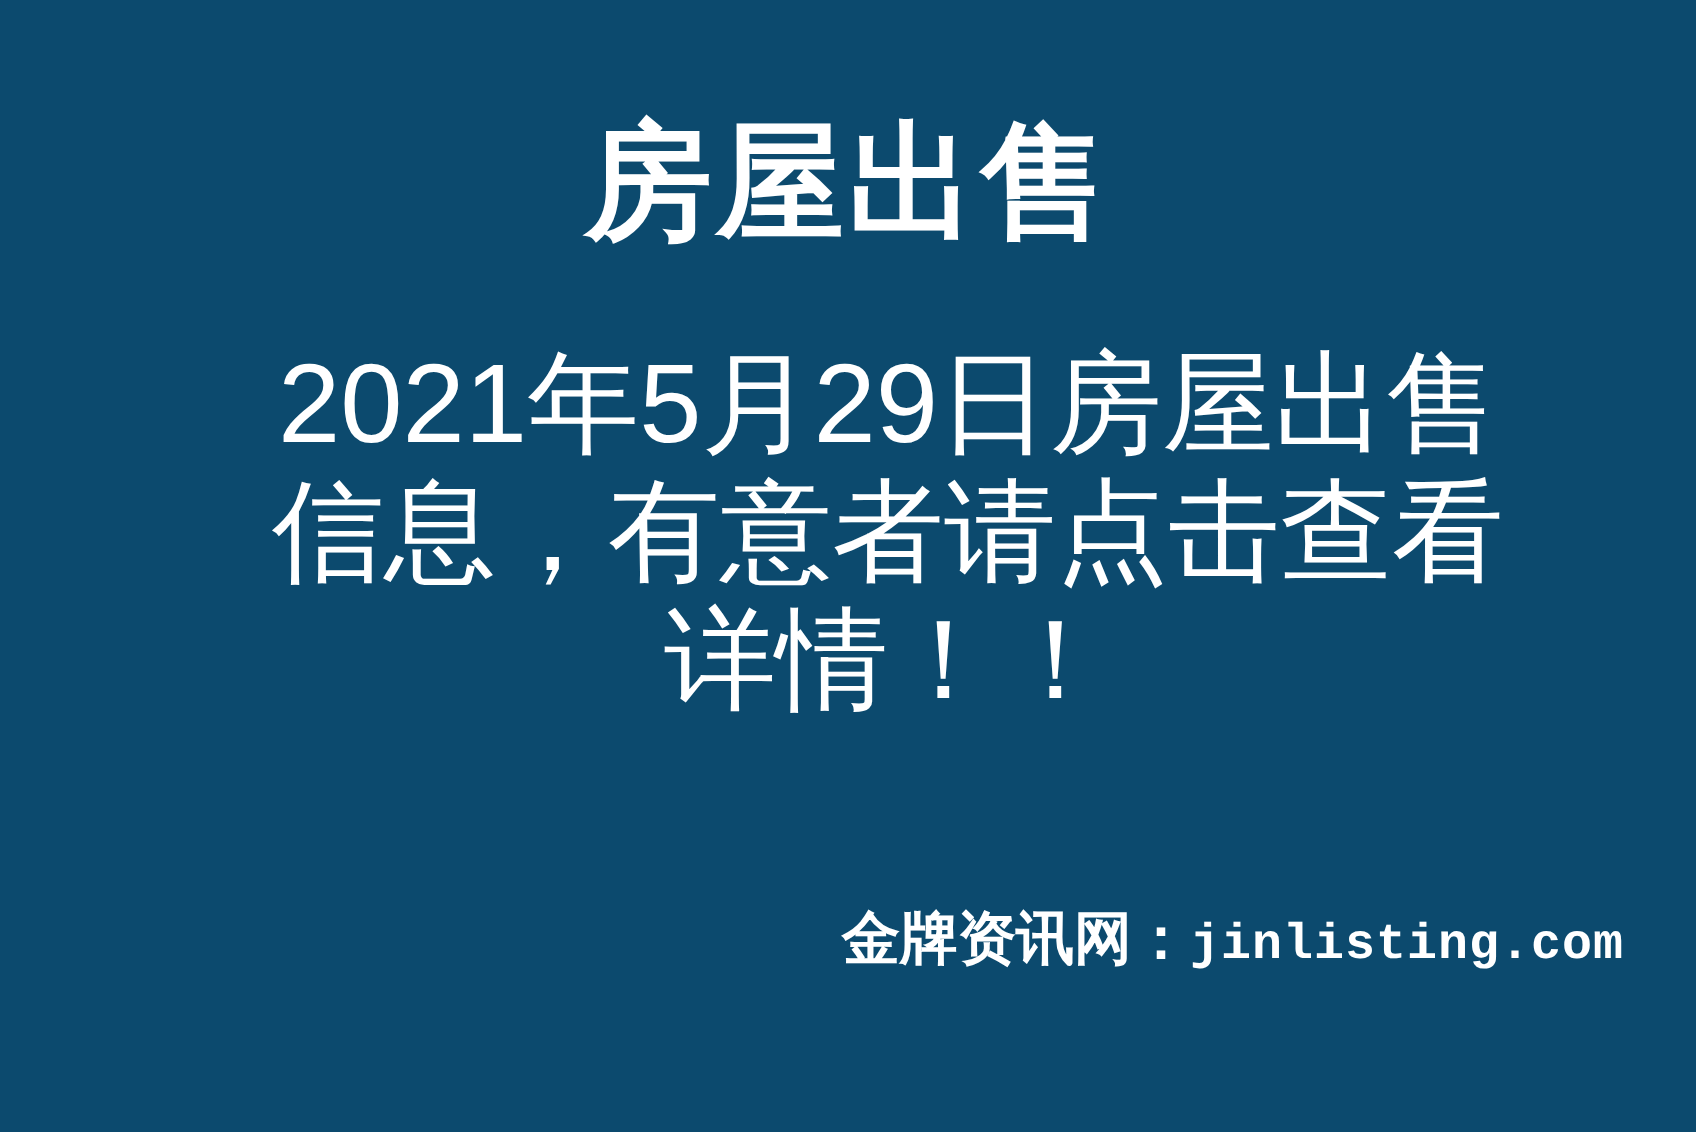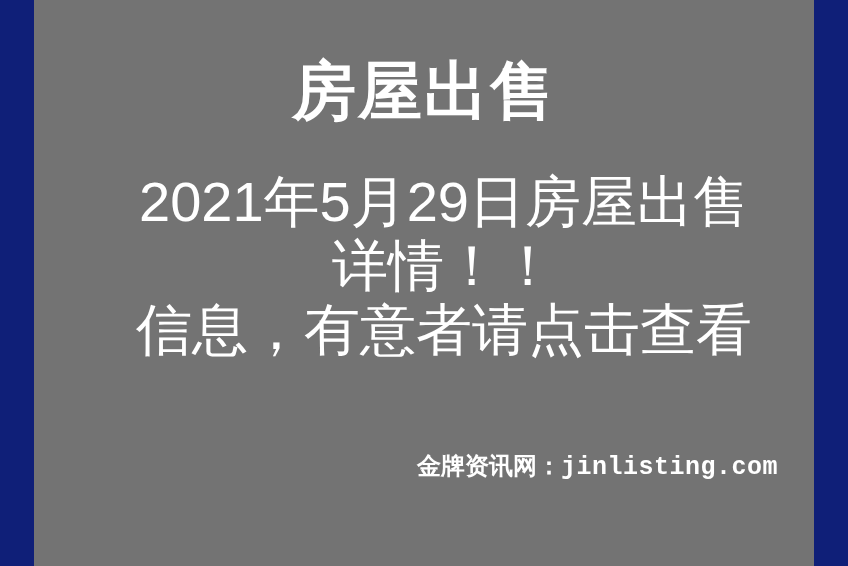--- a/index.html
+++ b/index.html
@@ -7,24 +7,24 @@
     margin: 0;
     padding: 0;
   }
   body {
     background: #0f1f78;
     font-family: "Liberation Sans", "DejaVu Sans", sans-serif;
   }
 
   .poster {
     position: relative;
-    width: 780px;
+    width: 848px;
     height: 566px;
     margin: 0 auto;
-    background: #737373;
+    background: #0c4a6e;
     overflow: hidden;
     box-sizing: border-box;
   }
 
   
   .title-block {
     position: absolute;
     left: 0;
     right: 0;
     top: 56px;
@@ -66,21 +66,21 @@
   .footer-block {
     position: absolute;
     right: 36px;
     top: 450px;
     text-align: right;
     white-space: nowrap;
   }
   .footer-label {
     color: #ffffff;
     font-family: "Liberation Sans", "DejaVu Sans", sans-serif;
-    font-size: 24px;
+    font-size: 29px;
     font-weight: 700;
     letter-spacing: 0px;
     vertical-align: baseline;
   }
   .footer-url {
     color: #ffffff;
     font-family: "Liberation Mono", "DejaVu Sans Mono", monospace;
     font-size: 25px;
     font-weight: 700;
     letter-spacing: 0.5px;
@@ -92,21 +92,21 @@
 <body>
 
 <div class="poster">
 
   <div class="title-block">
     <h1 class="poster-title">房屋出售</h1>
   </div>
 
   <div class="body-block">
     <span class="body-line">2021年5月29日房屋出售</span>
+    <span class="body-line">信息，有意者请点击查看</span>
     <span class="body-line">详情！！</span>
-    <span class="body-line">信息，有意者请点击查看</span>
   </div>
 
   <div class="footer-block">
     <span class="footer-label">金牌资讯网：</span><span class="footer-url">jinlisting.com</span>
   </div>
 
 </div>
 
 </body></html>

